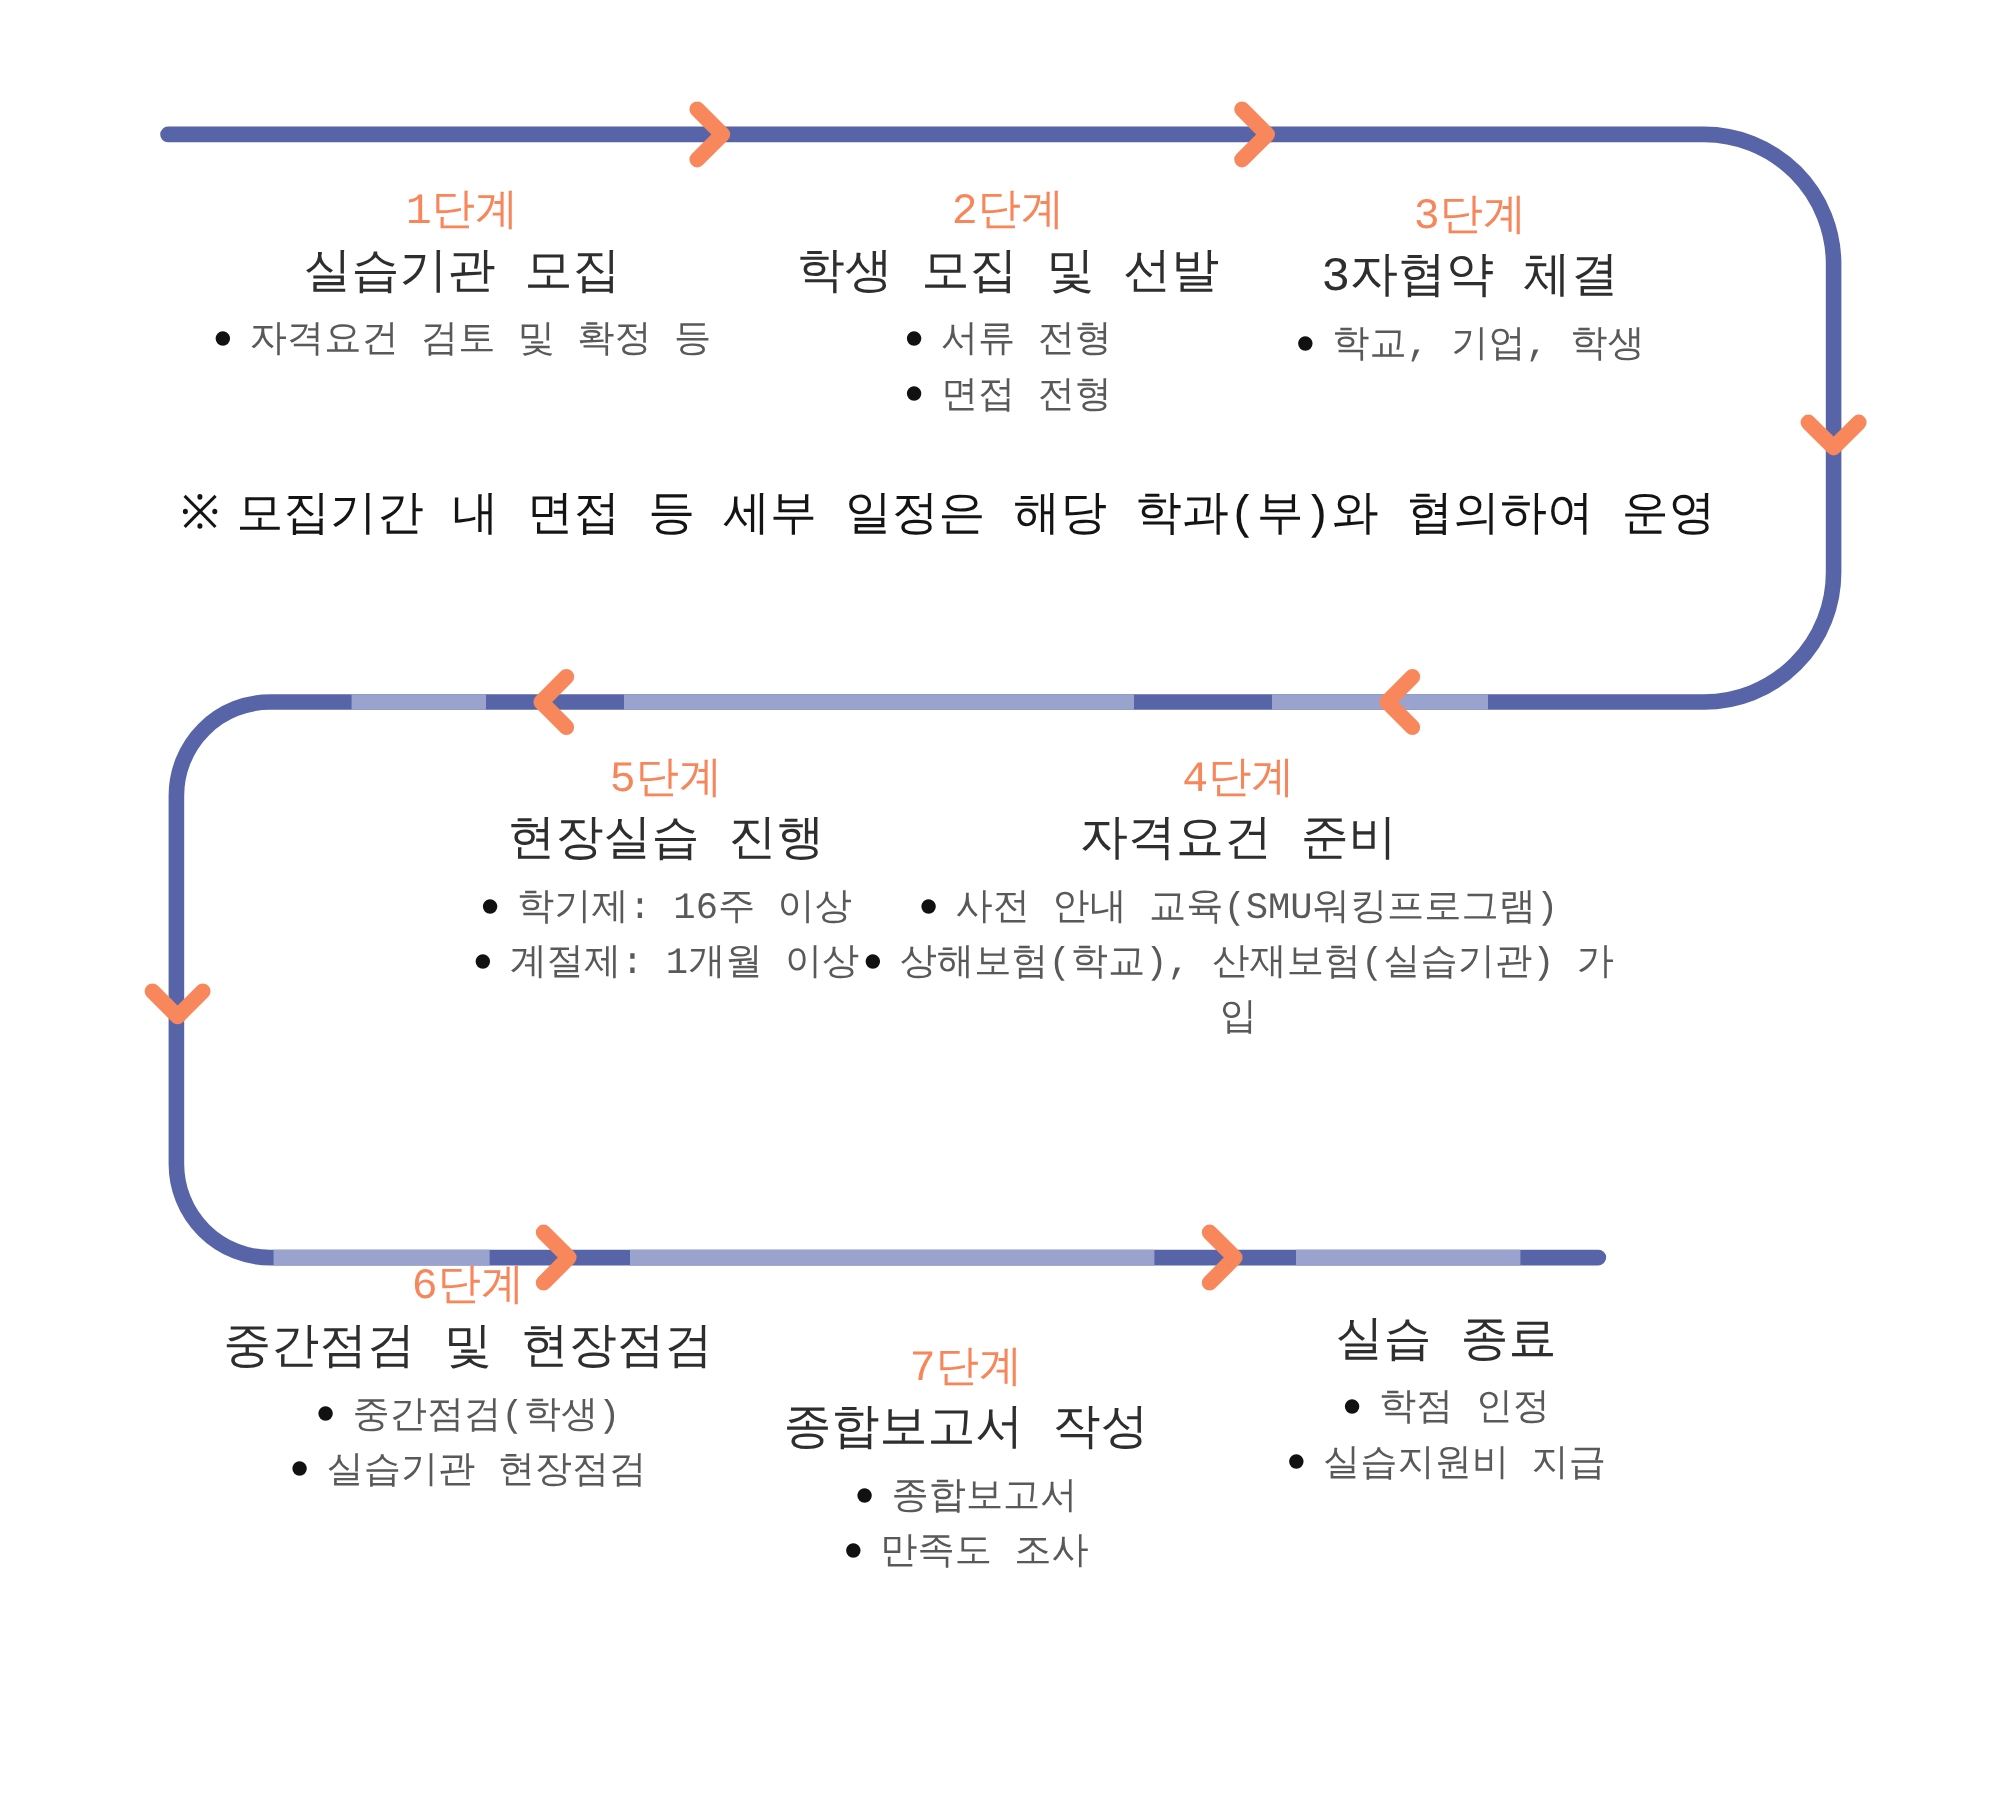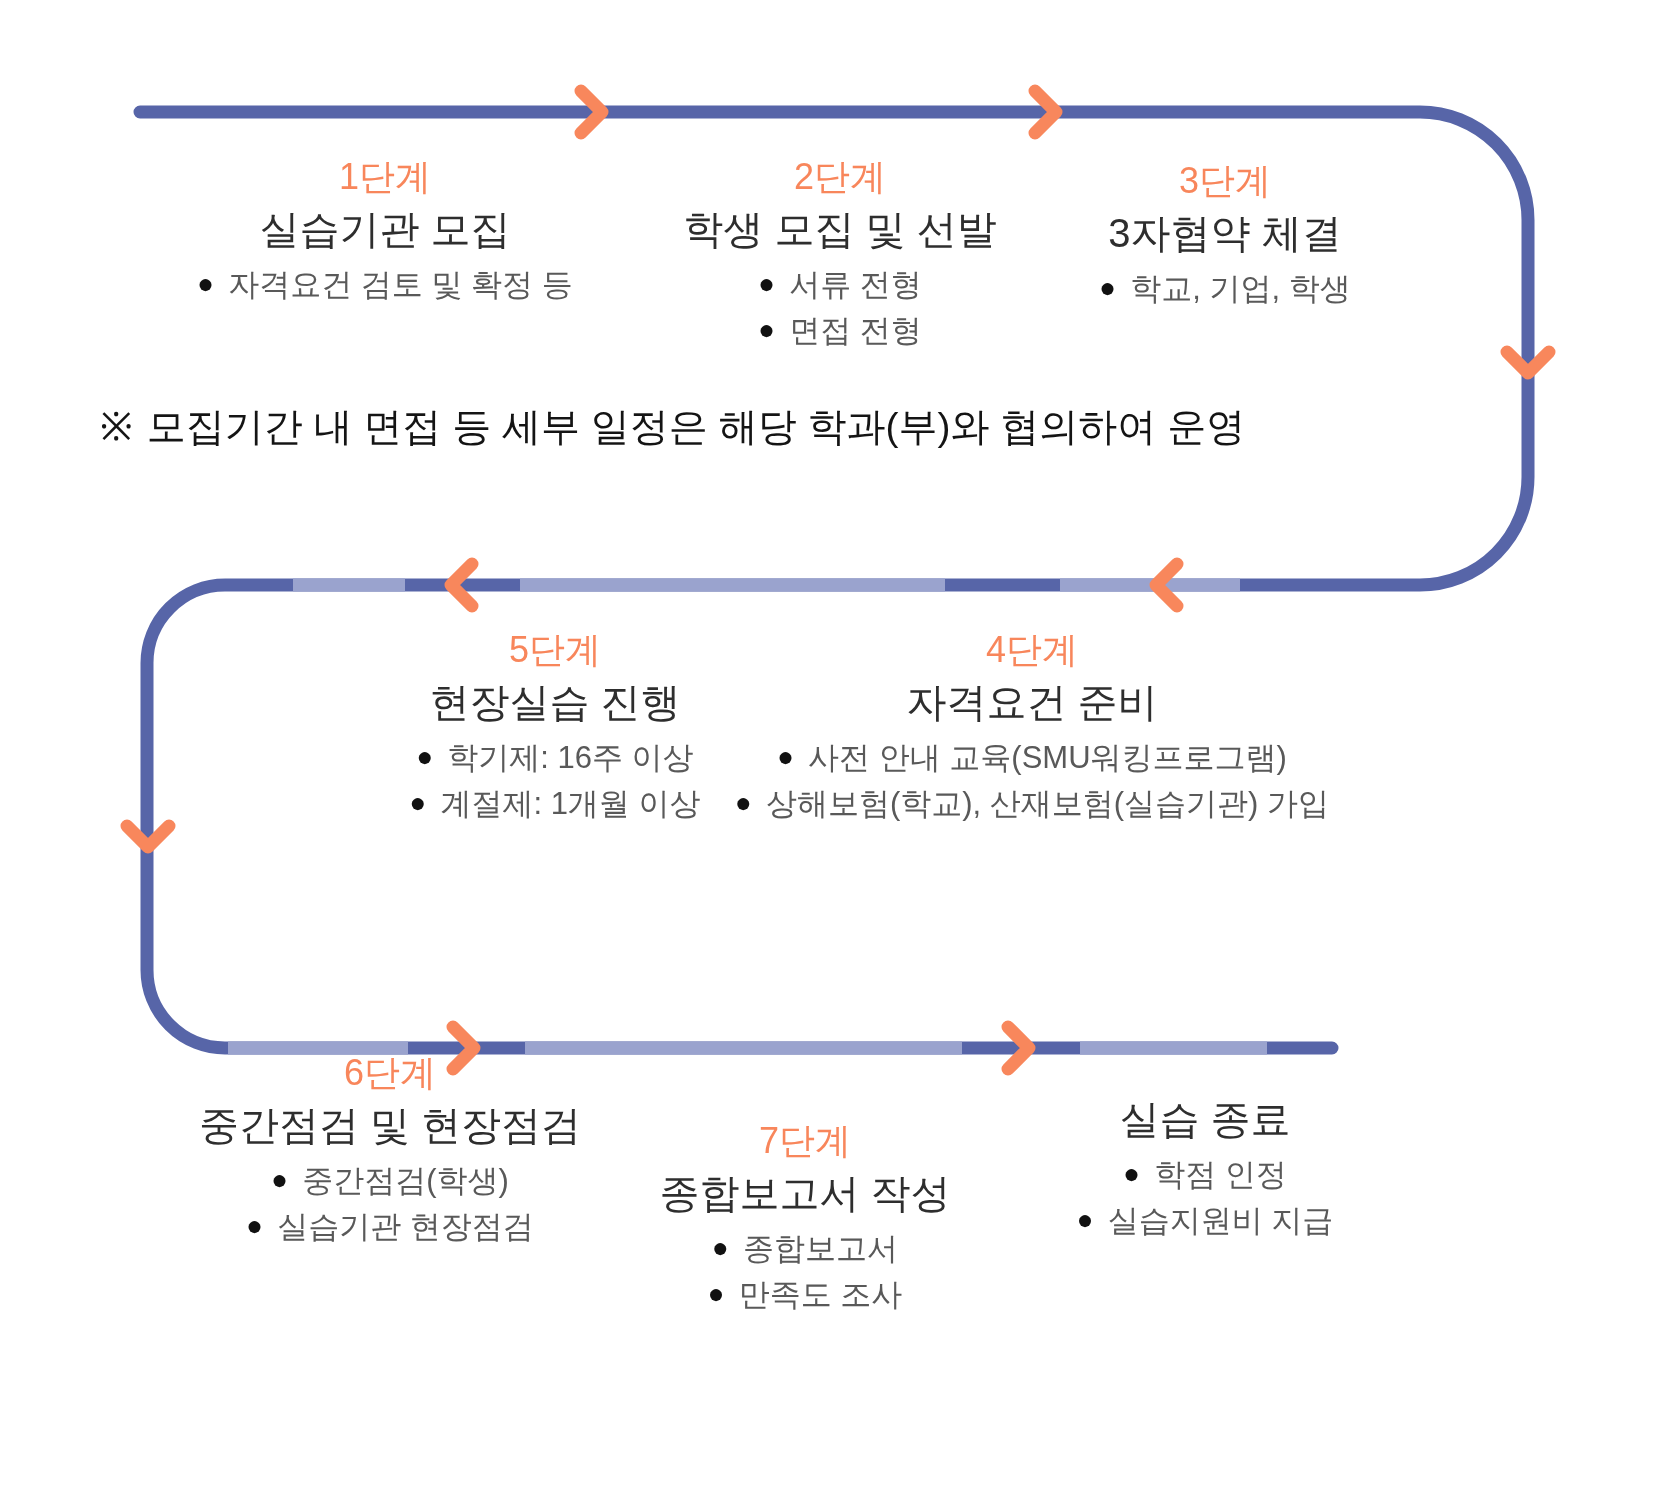--- a/index.html
+++ b/index.html
@@ -1,20 +1,20 @@
 <!DOCTYPE html>
 <html><head>
 <meta charset="utf-8">
 <style>
   html,body{margin:0;padding:0;background:#ffffff;}
   .canvas{
     position:relative;
     width:1668px;height:1500px;
     background:#ffffff;
-    font-family:Liberation Sans, sans-serif;
+    font-family:Liberation Mono, monospace;
     overflow:hidden;
   }
   .flow-svg{position:absolute;left:0;top:0;}
   .step{
     position:absolute;
     text-align:center;
   }
   .step-label{
     font-size:36px;
     line-height:1.4;
@@ -43,21 +43,21 @@
   .step-bullets li::before{
     content:"\25CF";
     color:#111111;
     font-size:28px;
     margin-right:14px;
     vertical-align:2px;
   }
   .note{
     position:absolute;
     left:100px;top:398px;width:1380px;
-    text-align:left;
+    text-align:center;
     font-size:39px;
     font-weight:500;
     color:#141414;
     margin:0;
   }
   .note .note-marker{margin-right:14px;}
 </style>
 </head>
 <body>
 

